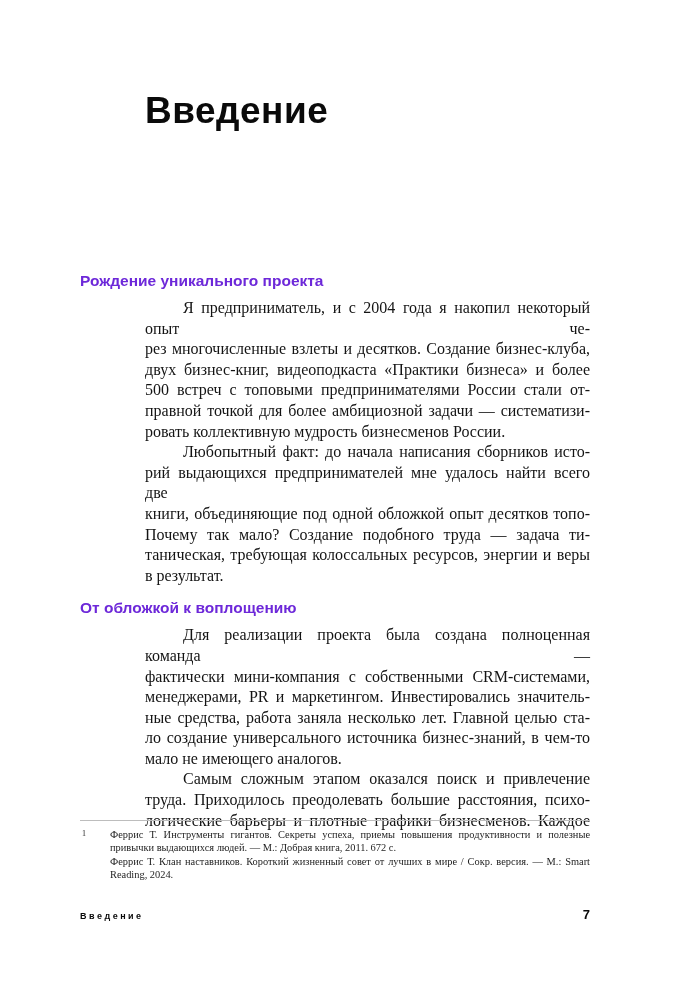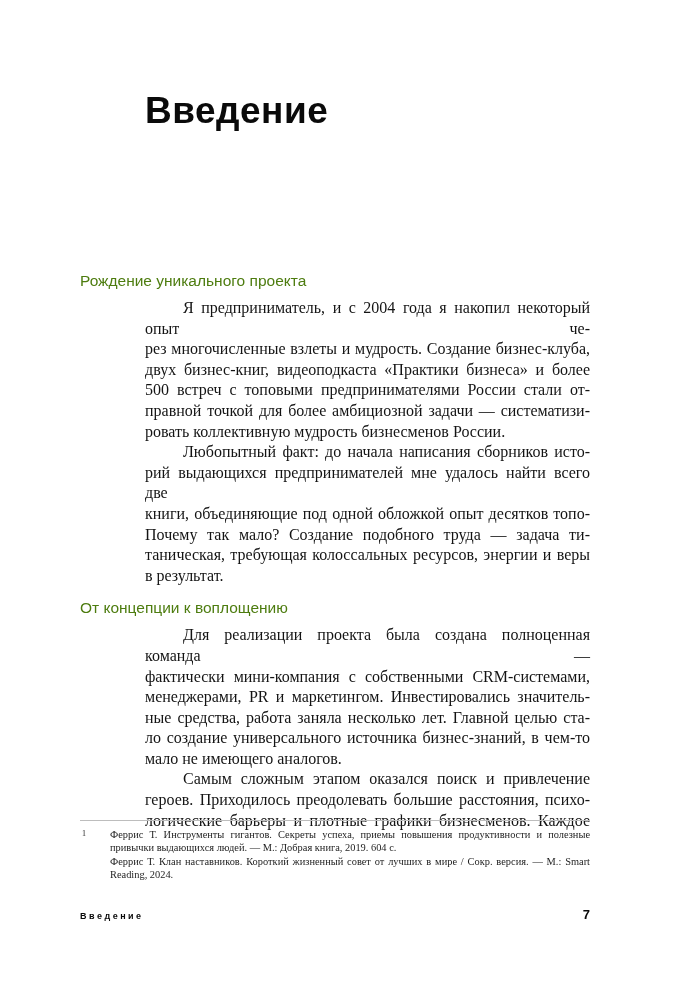--- a/index.html
+++ b/index.html
@@ -30,24 +30,24 @@
   }
   .content {
     position: absolute;
     left: 80px;
     top: 272px;
     width: 510px;
   }
   .section-heading {
     margin: 0 0 9px 0;
     font-family: "Liberation Sans", sans-serif;
-    font-weight: normal;
+    font-weight: bold;
     font-size: 15.5px;
     line-height: 17px;
-    color: #4d7c0f;
+    color: #6d28d9;
   }
   .section-heading:not(:first-child) {
     margin-top: 13px;
   }
   .paragraph {
     margin: 0 0 0 65px;
     width: 445px;
     font-size: 16px;
     line-height: 20.6px;
   }
@@ -112,54 +112,54 @@
 <body>
 
 <div class="page">
 
   <h1 class="book-title">Введение</h1>
 
   <main class="content" id="sections">
       <h2 class="section-heading">Рождение уникального проекта</h2>
       <div class="paragraph indented">
         <div class="line">Я предприниматель, и с 2004 года я накопил некоторый опыт че-</div>
-        <div class="line">рез многочисленные взлеты и мудрость. Создание бизнес-клуба,</div>
+        <div class="line">рез многочисленные взлеты и десятков. Создание бизнес-клуба,</div>
         <div class="line">двух бизнес-книг, видеоподкаста «Практики бизнеса» и более</div>
         <div class="line">500 встреч с топовыми предпринимателями России стали от-</div>
         <div class="line">правной точкой для более амбициозной задачи — систематизи-</div>
         <div class="line last">ровать коллективную мудрость бизнесменов России.</div>
       </div>
       <div class="paragraph indented">
         <div class="line">Любопытный факт: до начала написания сборников исто-</div>
         <div class="line">рий выдающихся предпринимателей мне удалось найти всего две</div>
         <div class="line">книги, объединяющие под одной обложкой опыт десятков топо-</div>
         <div class="line">Почему так мало? Создание подобного труда — задача ти-</div>
         <div class="line">таническая, требующая колоссальных ресурсов, энергии и веры</div>
         <div class="line last">в результат.</div>
       </div>
-      <h2 class="section-heading">От концепции к воплощению</h2>
+      <h2 class="section-heading">От обложкой к воплощению</h2>
       <div class="paragraph indented">
         <div class="line">Для реализации проекта была создана полноценная команда —</div>
         <div class="line">фактически мини-компания с собственными CRM-системами,</div>
         <div class="line">менеджерами, PR и маркетингом. Инвестировались значитель-</div>
         <div class="line">ные средства, работа заняла несколько лет. Главной целью ста-</div>
         <div class="line">ло создание универсального источника бизнес-знаний, в чем-то</div>
         <div class="line last">мало не имеющего аналогов.</div>
       </div>
       <div class="paragraph indented">
         <div class="line">Самым сложным этапом оказался поиск и привлечение</div>
-        <div class="line">героев. Приходилось преодолевать большие расстояния, психо-</div>
+        <div class="line">труда. Приходилось преодолевать большие расстояния, психо-</div>
         <div class="line">логические барьеры и плотные графики бизнесменов. Каждое</div>
       </div>
     </main>
 
   <div class="footnote-area">
     <div class="footnote-rule"></div>
     <div id="footnotes">
-        <div class="fn-entry"><span class="fn-marker">1</span><span class="fn-text">Феррис Т. Инструменты гигантов. Секреты успеха, приемы повышения продуктивности и полезные привычки выдающихся людей. — М.: Добрая книга, 2019. 604 с.</span></div>
+        <div class="fn-entry"><span class="fn-marker">1</span><span class="fn-text">Феррис Т. Инструменты гигантов. Секреты успеха, приемы повышения продуктивности и полезные привычки выдающихся людей. — М.: Добрая книга, 2011. 672 с.</span></div>
         <div class="fn-entry"><span class="fn-text">Феррис Т. Клан наставников. Короткий жизненный совет от лучших в мире / Сокр. версия. — М.: Smart Reading, 2024.</span></div>
       </div>
   </div>
 
   <footer class="page-footer">
     <span class="running-head">Введение</span>
     <span class="page-number">7</span>
   </footer>
 
 </div>

